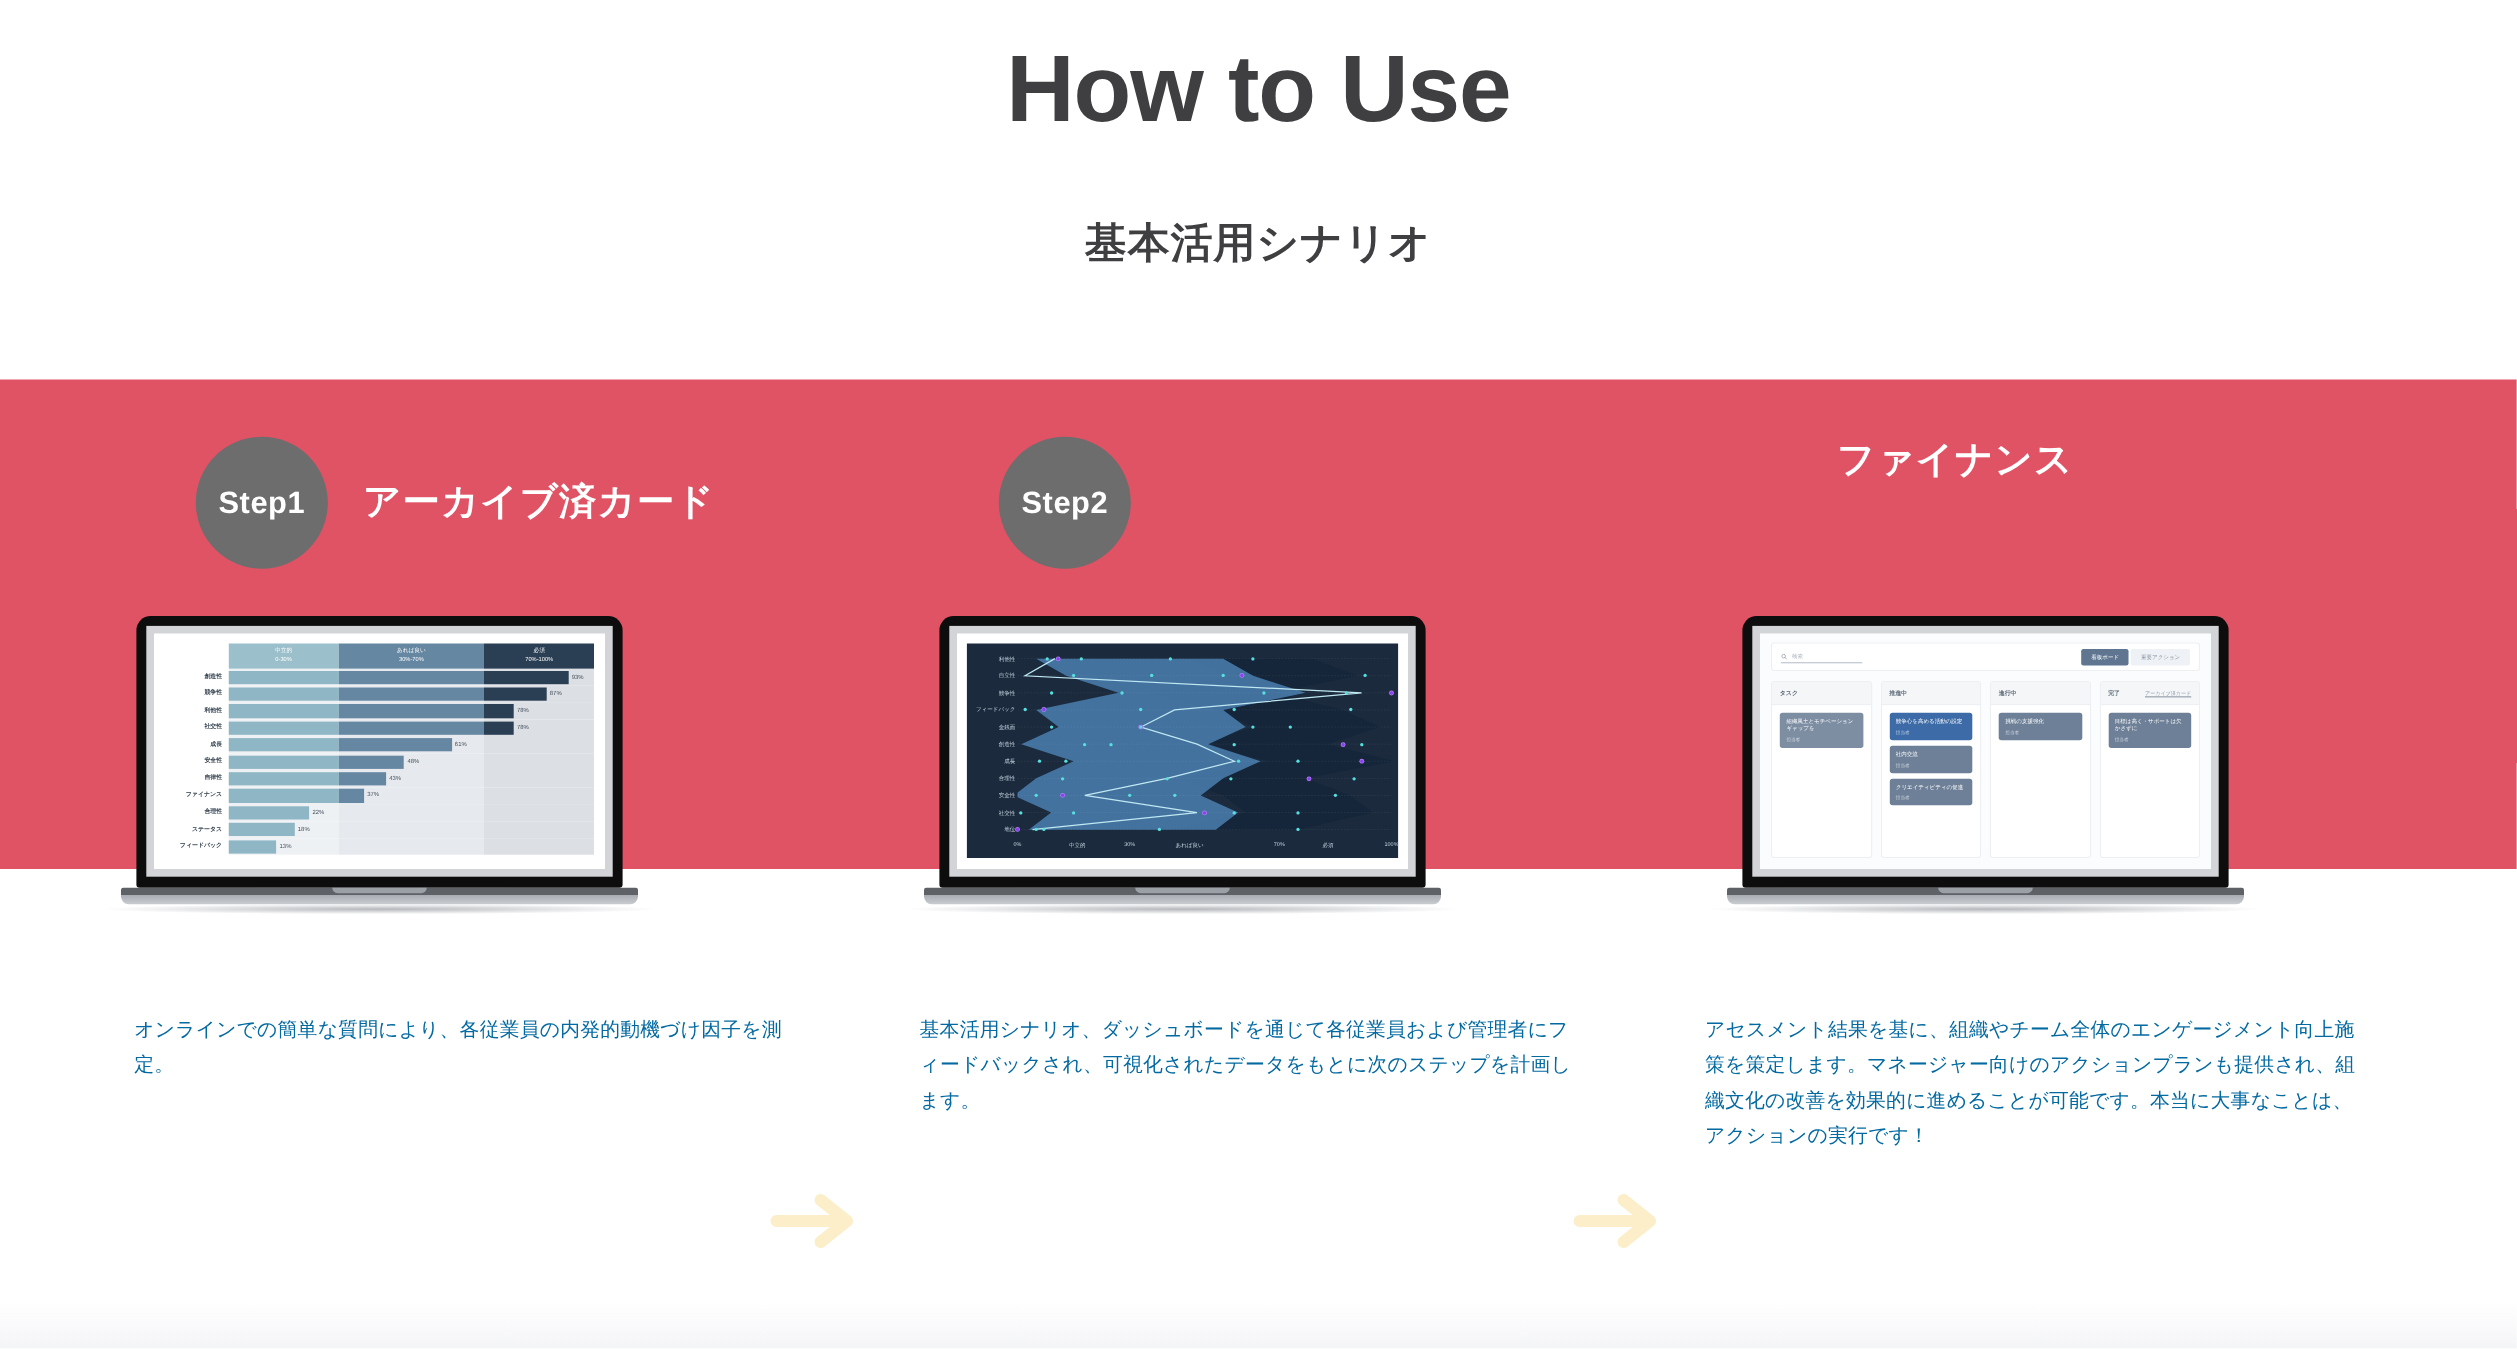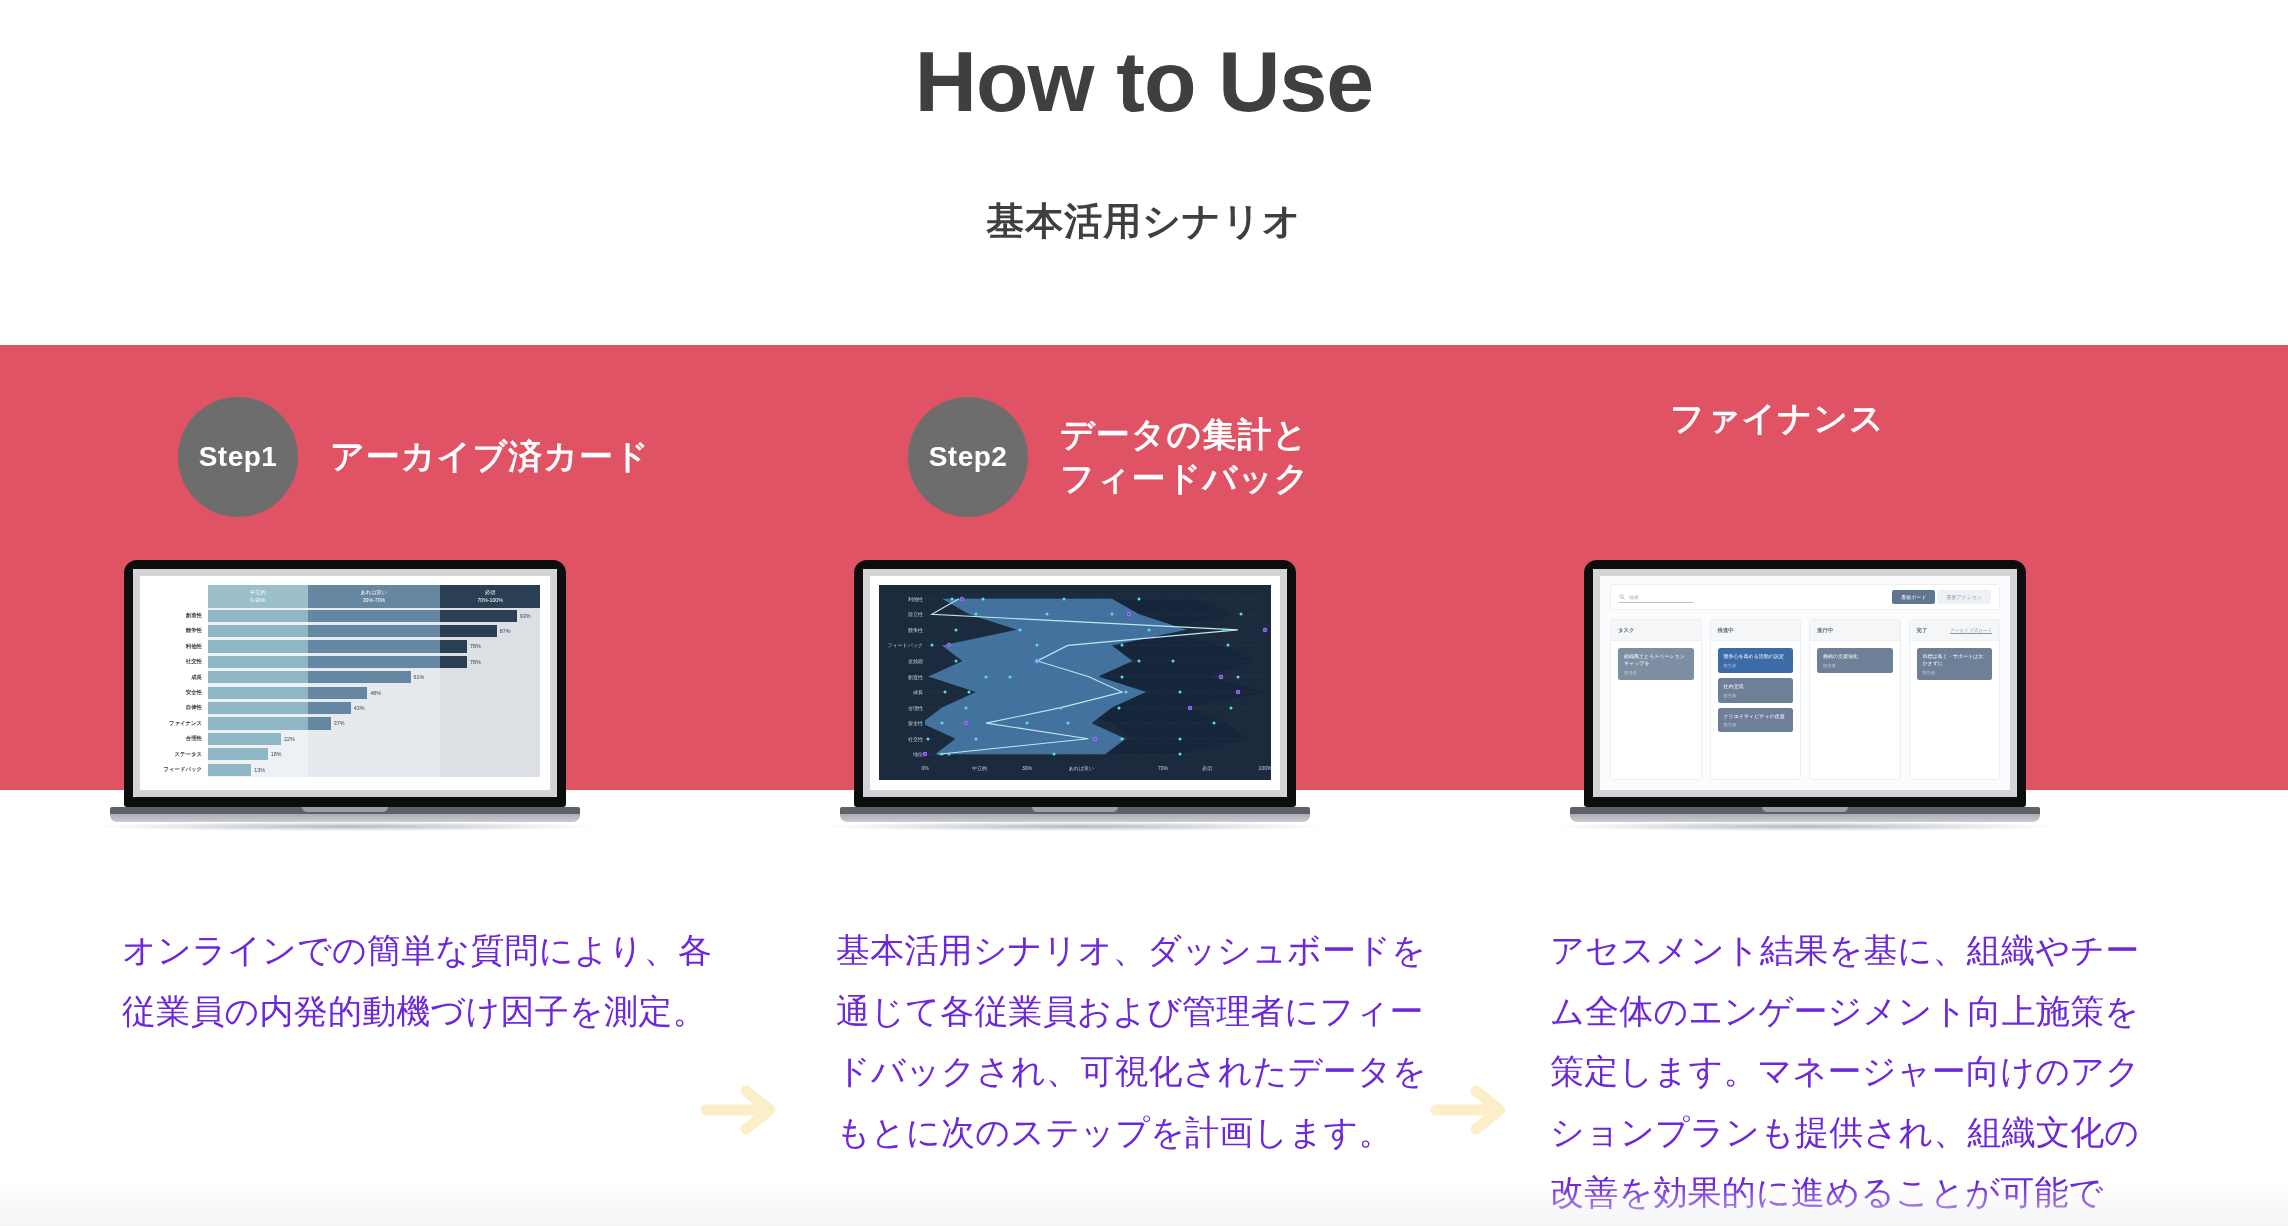--- a/index.html
+++ b/index.html
@@ -143,22 +143,22 @@
   .c3cbody { padding:7px; display:flex; flex-direction:column; gap:5px; }
   .c3card { border-radius:2.5px; padding:5px 6px; }
   .c3card .t { font-size:5px; line-height:1.35; color:#fff; }
   .c3card .m { font-size:4.2px; margin-top:3px; color:rgba(255,255,255,0.62); }
   .c3card.g { background:#7d8ea3; }
   .c3card.b { background:#3c6ba8; }
   .c3card.d { background:#6e8098; }
 
   
   .descs { position:absolute; top:920px; left:0; width:2288px; }
-  .desc { position:absolute; width:600px; font-size:34px; line-height:1.78;
-          color:#6d28d9; letter-spacing:0.2px; }
+  .desc { position:absolute; width:600px; font-size:18px; line-height:1.78;
+          color:#0369a1; letter-spacing:0.2px; }
   .desc.d1 { left:122px; }
   .desc.d2 { left:836px; }
   .desc.d3 { left:1550px; }
 
   .bottom-fade { position:absolute; left:0; bottom:0; width:2288px; height:42px;
     background:linear-gradient(180deg, rgba(244,245,247,0) 0%, rgba(240,241,244,0.75) 100%); }
 </style>
 </head>
 <body>
 
@@ -370,22 +370,20 @@
 
     <div class="arrow a1">
       <svg viewBox="0 0 90 62" width="90" height="62" aria-hidden="true">
         <path d="M6 31 H62 M46 12 L70 31 L46 50" fill="none" stroke="#fbeec8" stroke-width="11" stroke-linecap="round" stroke-linejoin="round"></path>
       </svg>
     </div>
 
     <div class="step-col c2">
       <div class="step-head">
         <div class="step-badge">Step2</div>
-        <div class="step-title">データの集計と
-フィードバック</div>
       </div>
 
       <div class="laptop">
         <div class="lid">
           <div class="lid-inner">
             <div class="screen">
               <div class="c2wrap">
                 <div class="c2chart">
                   <div class="c2ylabs" id="c2-ylabs">
                       <div class="c2yl" style="top: 4.54545%;">利他性</div>

